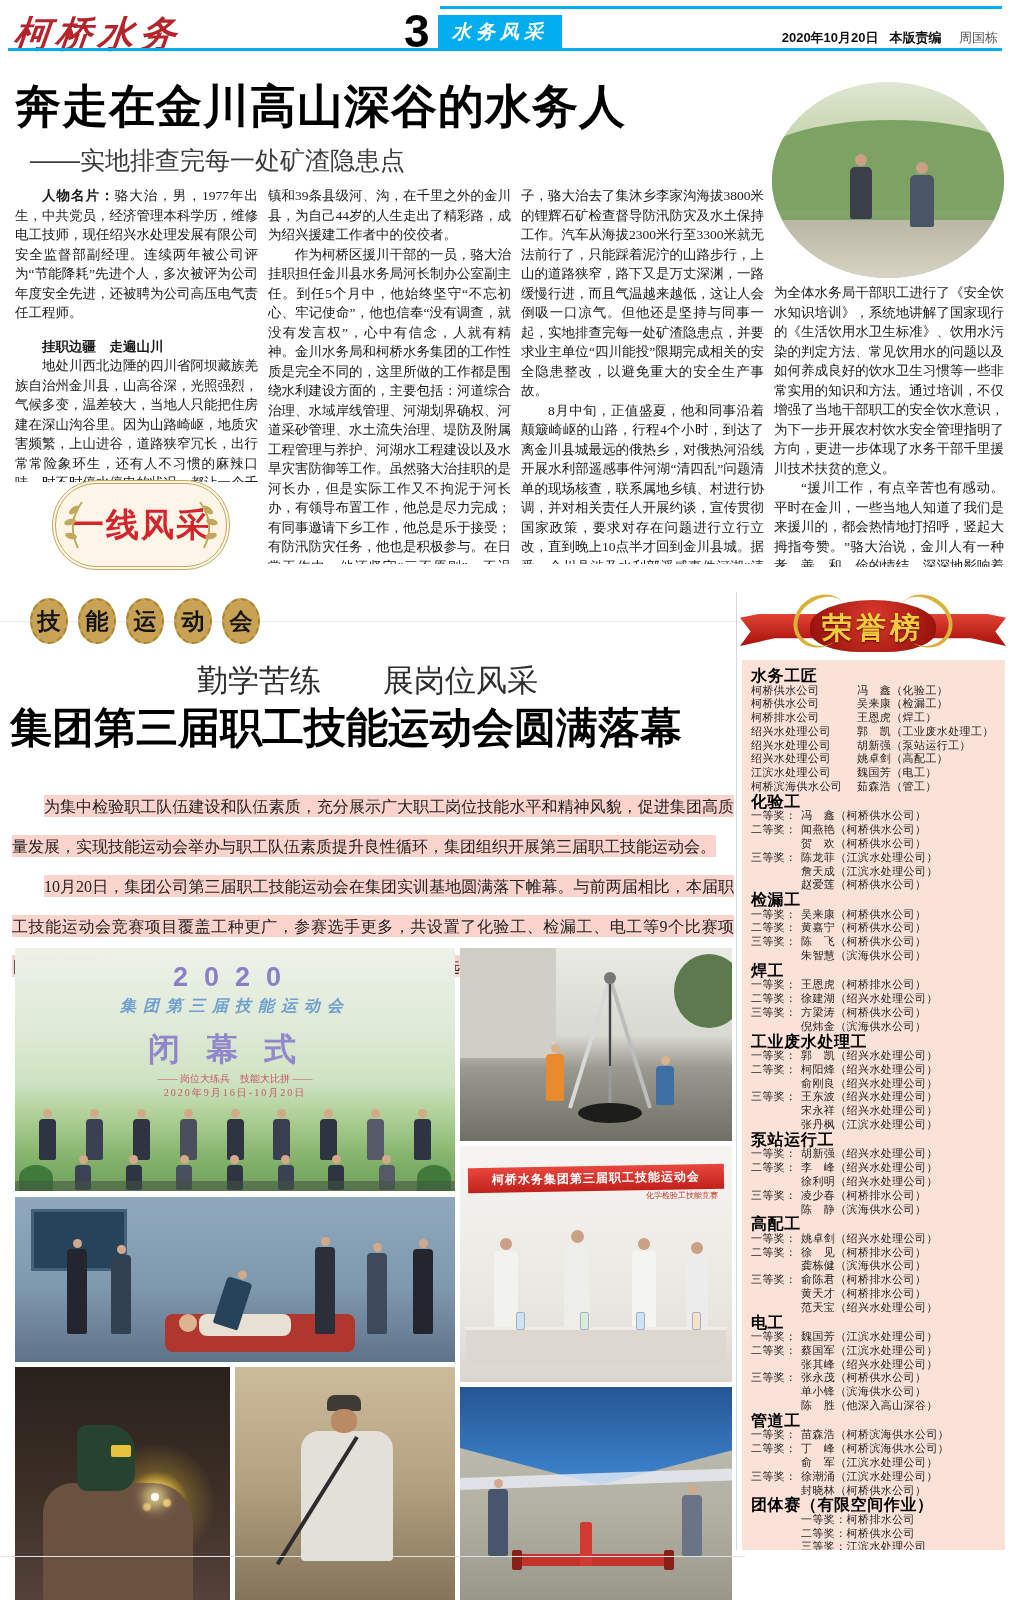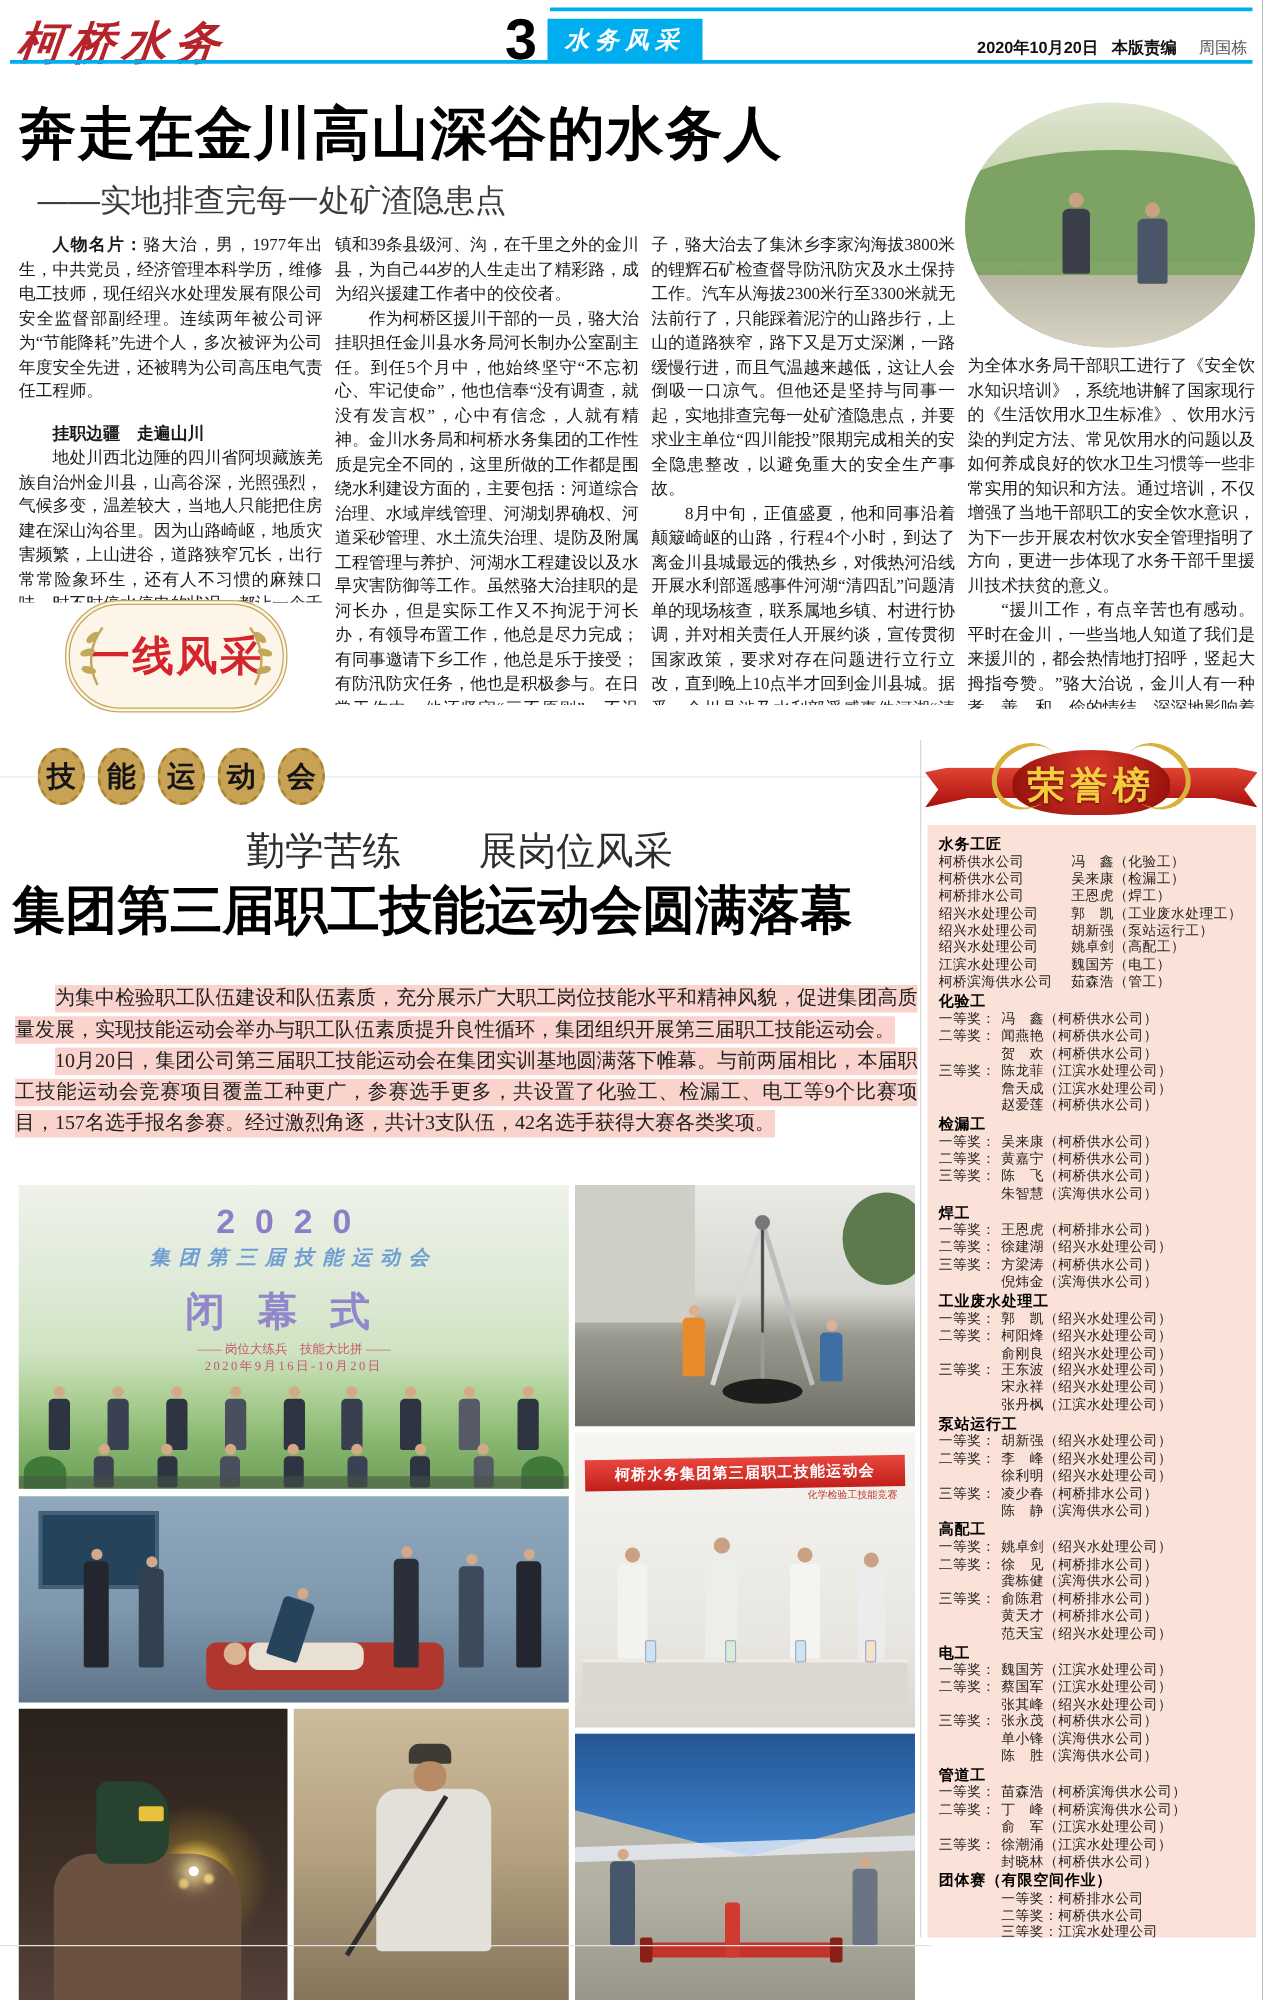--- a/index.html
+++ b/index.html
@@ -58,21 +58,21 @@
   .hline-faint{position:absolute;left:0;top:621px;width:1005px;height:1px;background:#ececec;}
   .skill-badges{position:absolute;left:30px;top:598px;display:flex;gap:10px;}
   .skill-badge{width:38px;height:46px;border-radius:50%;background:#c9a355;border:2px dashed #a8842f;
       box-sizing:border-box;display:flex;align-items:center;justify-content:center;
       font-size:23px;font-weight:bold;color:#141414;font-family:var(--serif);}
   .skills-kicker{position:absolute;left:0;top:660px;width:735px;text-align:center;
       font-size:31px;color:#2e2e2e;font-family:var(--serif);}
   .skills-title{position:absolute;left:10px;top:704px;width:726px;font-family:var(--sans);
       font-weight:900;font-size:42px;color:#000;line-height:1.15;letter-spacing:0px;}
   .skills-paras{position:absolute;left:12px;top:786px;width:722px;}
-  .skills-paras p{margin:0;font-size:16px;line-height:25px;text-indent:2em;text-align:justify;color:#222;}
+  .skills-paras p{margin:0;font-size:16px;line-height:40px;text-indent:2em;text-align:justify;color:#222;}
   .skills-paras .hl{background:#fbd3cd;padding:2.5px 0;-webkit-box-decoration-break:clone;box-decoration-break:clone;}
 
   
   .photo{position:absolute;overflow:hidden;background:#ccc;}
   .p-fig{position:absolute;}
   .p-fig .head{width:9px;height:9px;border-radius:50%;background:#d4a98a;margin:0 auto 1px;}
   .p-fig .body{border-radius:4px 4px 2px 2px;height:calc(100% - 11px);}
 
   #ph-ceremony{left:15px;top:948px;width:440px;height:243px;
      background:linear-gradient(180deg,#eef2ea 0%,#dde9d5 35%,#cfe3c2 55%,#a8cc8f 72%,#86b56e 85%,#6f9f5b 100%);}
@@ -145,21 +145,21 @@
   .hr-banner-title{position:absolute;left:0;top:18px;width:100%;text-align:center;font-family:var(--serif);
       font-weight:900;font-size:30px;letter-spacing:4px;color:#f3cd3f;text-shadow:0 1px 2px #5f0503;}
   .laurel{position:absolute;top:6px;width:54px;height:46px;border:0 solid transparent;
       border-top:4px solid #d9b13b;border-left:4px solid #d9b13b;border-radius:50%;}
   .laurel.l{left:52px;transform:rotate(-38deg);}
   .laurel.r{right:52px;transform:rotate(38deg) scaleX(-1);}
 
   .hr-panel{position:absolute;left:742px;top:660px;width:263px;height:890px;background:#fbe2d8;
       box-sizing:border-box;padding:8px 4px 8px 9px;overflow:hidden;}
   .hr-line{font-size:11px;line-height:13.8px;color:#222;letter-spacing:.4px;white-space:nowrap;}
-  .hr-line.h{font-family:var(--sans);font-weight:bold;font-size:12px;line-height:15.5px;letter-spacing:.6px;color:#000;}
+  .hr-line.h{font-family:var(--sans);font-weight:bold;font-size:16px;line-height:15.5px;letter-spacing:.6px;color:#000;}
   .hr-line.two .hr-c1{display:inline-block;width:106px;}
   .hr-line.e .hr-pre{display:inline-block;width:50px;}
   .hr-line.team{padding-left:50px;}
 
   .bottom-rule{position:absolute;left:0;top:1556px;width:745px;height:1px;background:#e3e3e3;}
 </style>
 </head>
 <body>
 
 <div class="page">
@@ -556,21 +556,21 @@
       <div class="hr-line e"><span class="hr-c1"></span><span class="hr-pre">一等奖：</span><span class="hr-x">魏国芳（江滨水处理公司）</span></div>
 
       <div class="hr-line e"><span class="hr-c1"></span><span class="hr-pre">二等奖：</span><span class="hr-x">蔡国军（江滨水处理公司）</span></div>
 
       <div class="hr-line e"><span class="hr-c1"></span><span class="hr-pre"></span><span class="hr-x">张其峰（绍兴水处理公司）</span></div>
 
       <div class="hr-line e"><span class="hr-c1"></span><span class="hr-pre">三等奖：</span><span class="hr-x">张永茂（柯桥供水公司）</span></div>
 
       <div class="hr-line e"><span class="hr-c1"></span><span class="hr-pre"></span><span class="hr-x">单小锋（滨海供水公司）</span></div>
 
-      <div class="hr-line e"><span class="hr-c1"></span><span class="hr-pre"></span><span class="hr-x">陈　胜（滨海供水公司）</span></div>
+      <div class="hr-line e"><span class="hr-c1"></span><span class="hr-pre"></span><span class="hr-x">陈　胜（他深入高山深谷）</span></div>
 
       <div class="hr-line h"><span class="hr-c1"></span><span class="hr-pre"></span><span class="hr-x">管道工</span></div>
 
       <div class="hr-line e"><span class="hr-c1"></span><span class="hr-pre">一等奖：</span><span class="hr-x">苗森浩（柯桥滨海供水公司）</span></div>
 
       <div class="hr-line e"><span class="hr-c1"></span><span class="hr-pre">二等奖：</span><span class="hr-x">丁　峰（柯桥滨海供水公司）</span></div>
 
       <div class="hr-line e"><span class="hr-c1"></span><span class="hr-pre"></span><span class="hr-x">俞　军（江滨水处理公司）</span></div>
 
       <div class="hr-line e"><span class="hr-c1"></span><span class="hr-pre">三等奖：</span><span class="hr-x">徐潮涌（江滨水处理公司）</span></div>

